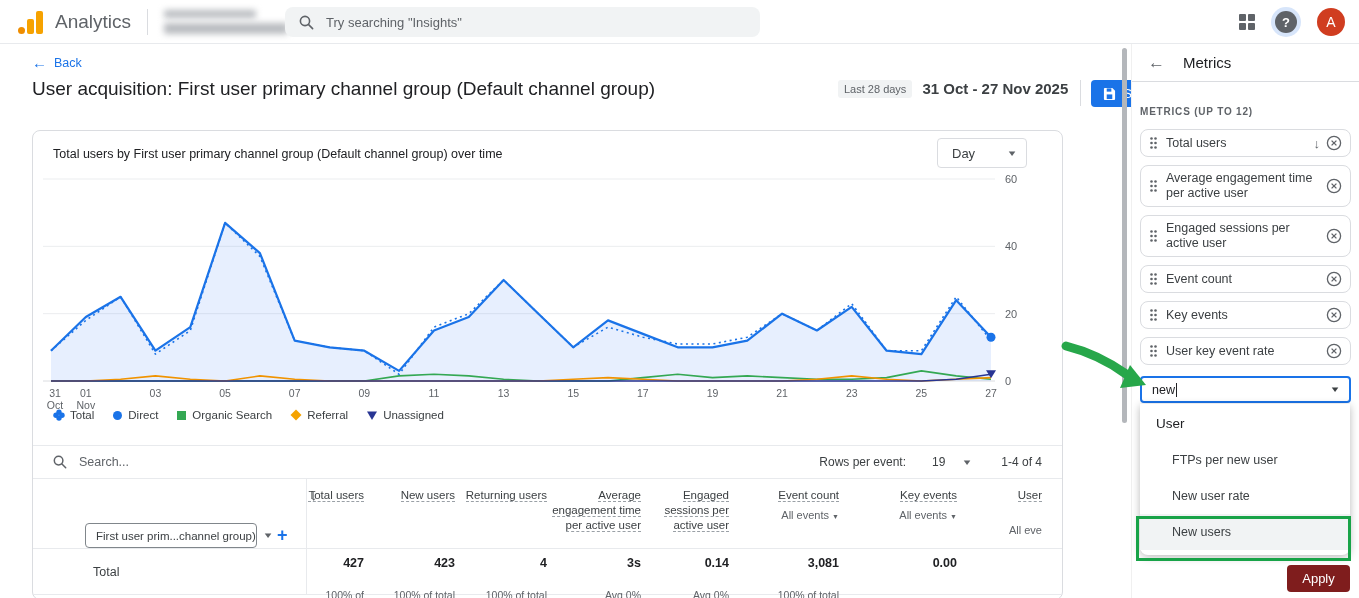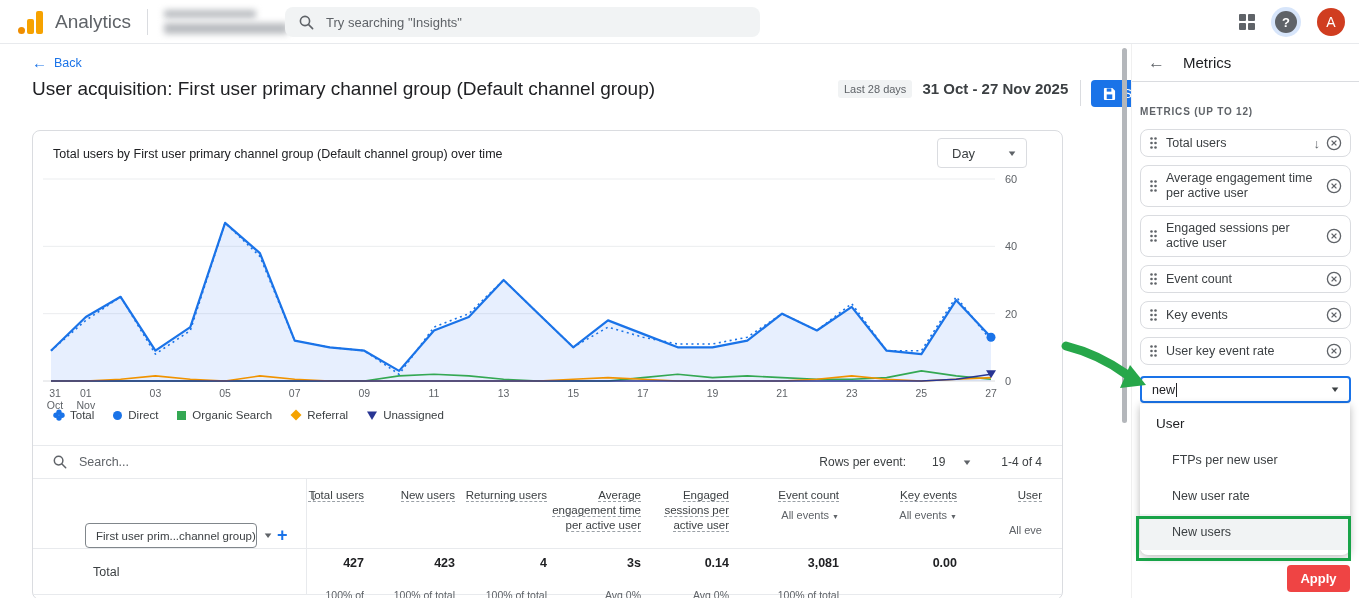--- a/index.html
+++ b/index.html
@@ -102,22 +102,22 @@
   .metric-input { margin:11px 8px 0 8px; height:27px; border:2px solid #1a73e8; border-radius:4px;
     display:flex; align-items:center; padding:0 10px; cursor:text; }
   .metric-input .txt { font-size:12.5px; color:#202124; }
   .caret-blink { width:1px; height:14px; background:#202124; margin-left:1px; }
   .metric-input .caret { margin-left:auto; color:#3c4043; }
   .dropdown { position:absolute; left:8px; top:360px; width:210px; background:#fff; border-radius:0 0 8px 8px;
     box-shadow:0 2px 8px rgba(0,0,0,.28); padding-bottom:5px; z-index:5; }
   .dd-group { height:38px; display:flex; align-items:center; padding-left:16px; font-size:13.5px; color:#202124; }
   .dd-option { height:36px; display:flex; align-items:center; padding-left:32px; font-size:12.5px; color:#3c4043; cursor:pointer; }
   .dd-option.hover { background:#f1f3f4; }
-  .apply-btn { position:absolute; right:9px; top:521px; width:63px; height:27px; background:#ef4444; color:#fff;
-    border:none; border-radius:4px; font-size:13px; font-weight:700; cursor:pointer; font-family:inherit; z-index:6; }
+  .apply-btn { position:absolute; right:9px; top:521px; width:63px; height:27px; background:#7f1d1d; color:#fff;
+    border:none; border-radius:4px; font-size:13px; font-weight:400; cursor:pointer; font-family:inherit; z-index:6; }
 
   
   .green-box { position:absolute; left:1136px; top:516px; width:215px; height:45px; border:3px solid #18a348; z-index:7; pointer-events:none; }
   .arrow-svg { position:absolute; left:1056px; top:336px; z-index:7; pointer-events:none; }
 </style>
 </head>
 <body>
 
 <div class="app">
 

